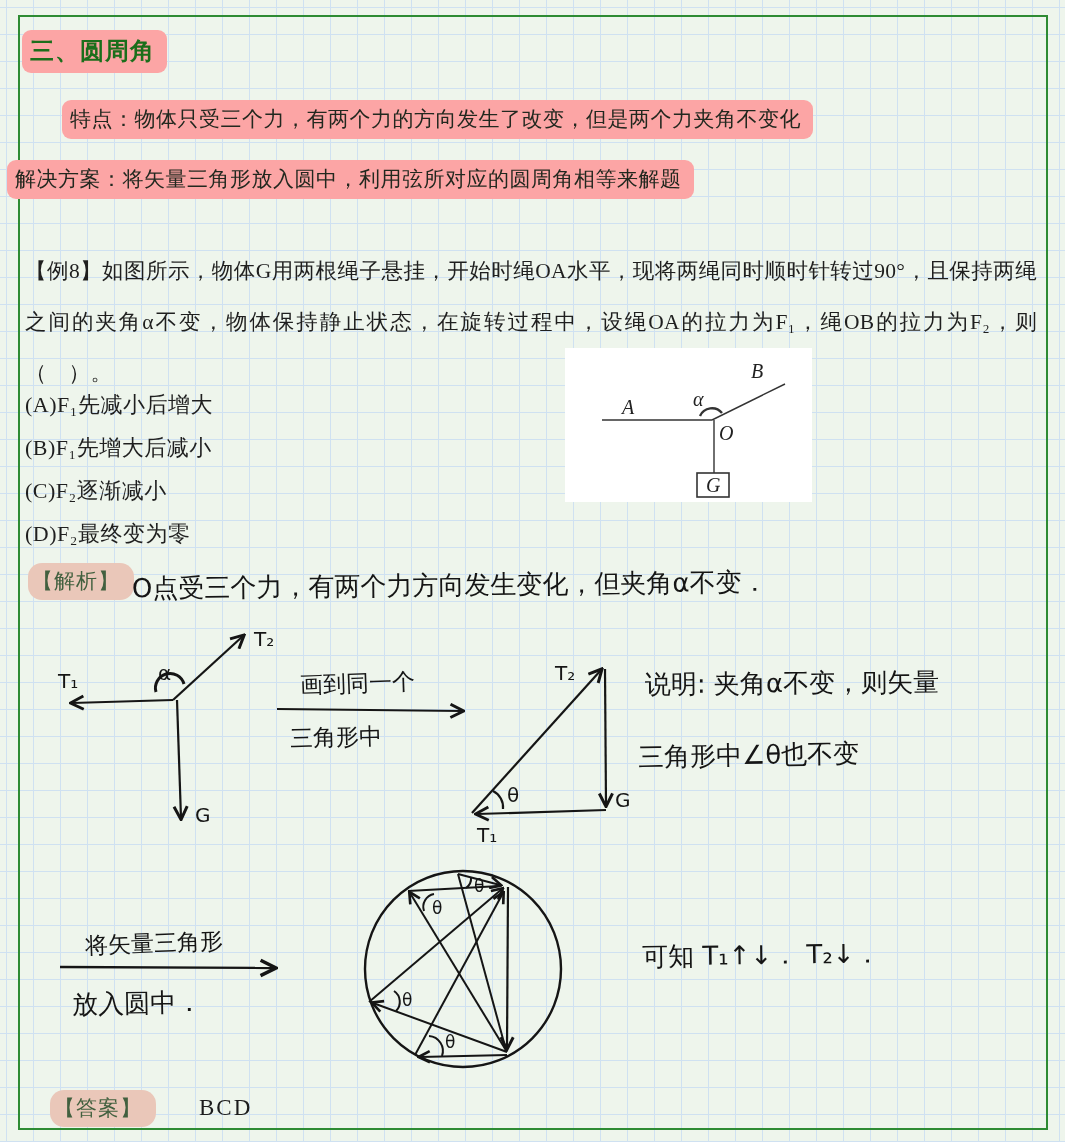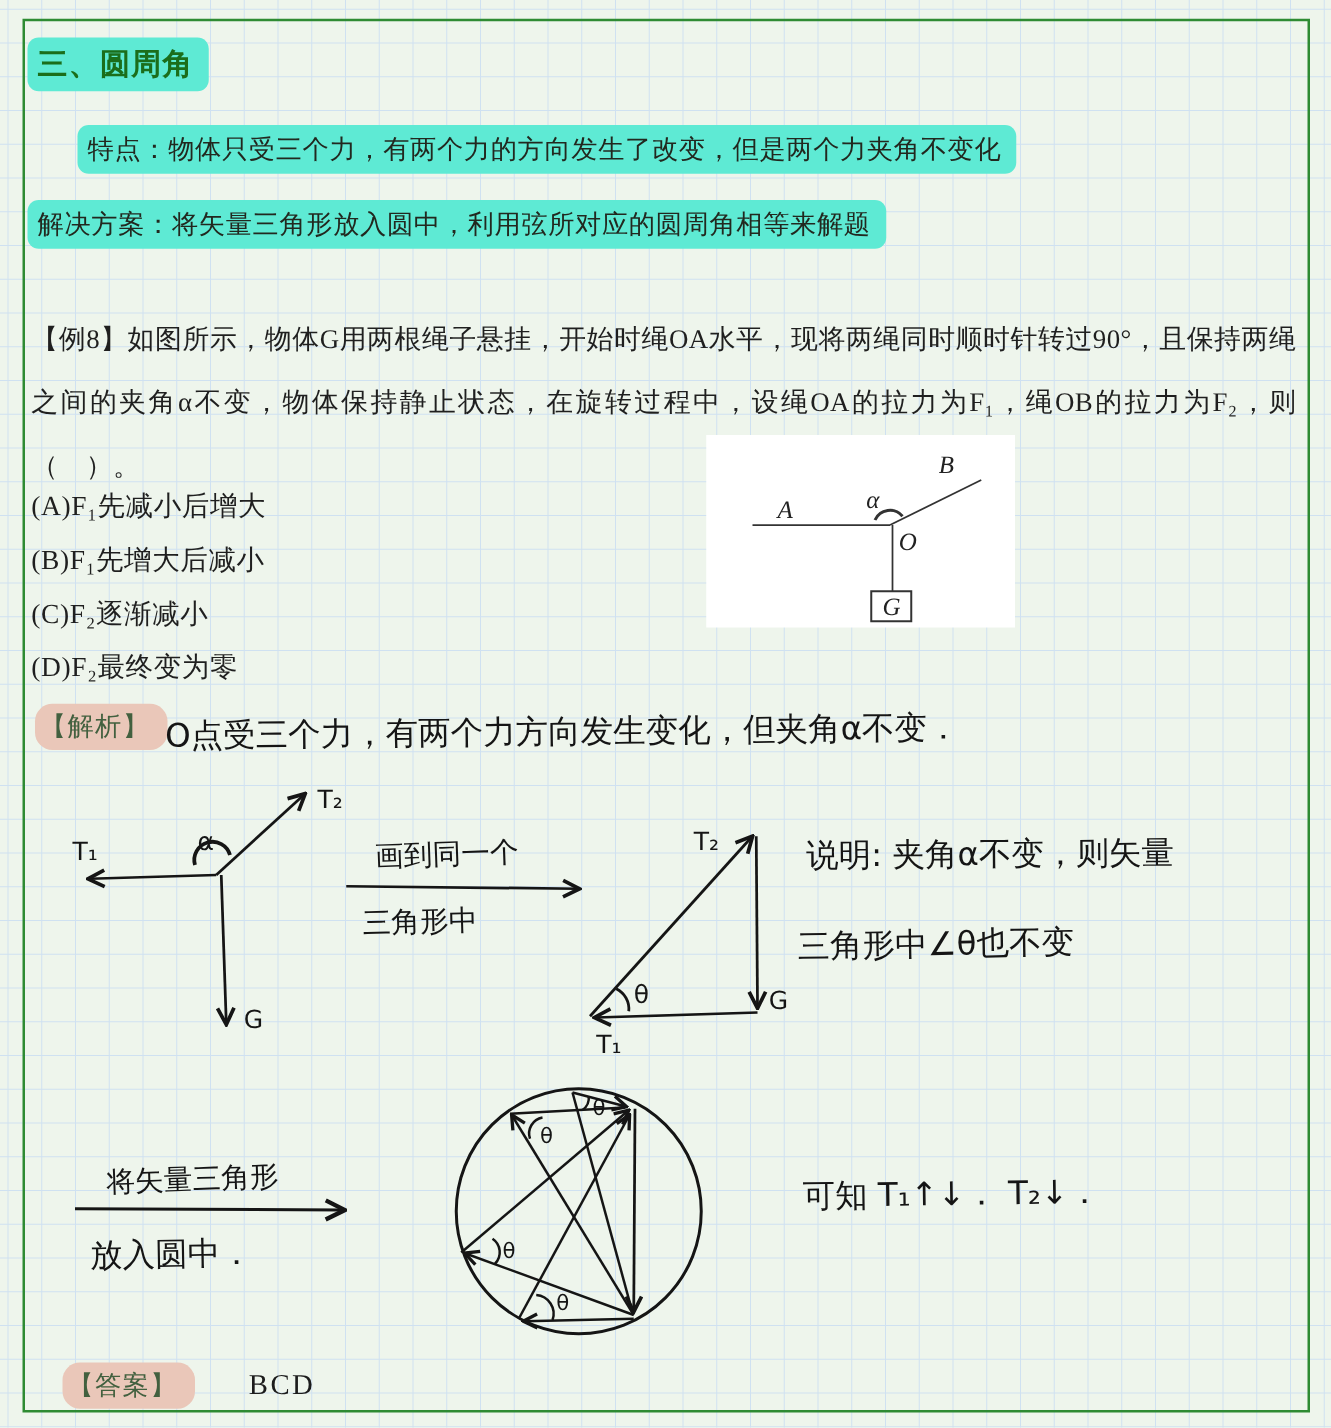--- a/index.html
+++ b/index.html
@@ -14,21 +14,21 @@
     background-size: 27px 27px;
     background-position: 6px 7px;
     color: #1f1f1f;
   }
   .frame {
     position: absolute; left: 18px; top: 15px; width: 1030px; height: 1115px;
     border: 2px solid #2e8b33;
   }
   .abs { position: absolute; }
   .hl-yellow {
-    background: #5eead4;
+    background: #fca5a5;
     border-radius: 9px;
     padding: 5px 12px 6px 8px;
     display: inline-block;
   }
   .title-text {
     font-size: 24px; font-weight: bold; color: #1b6e1b;
     font-family: "Liberation Serif", serif;
     letter-spacing: 1px;
   }
   .keyline-text { font-size: 21px; color: #22281f; letter-spacing: 0.5px; }
@@ -59,21 +59,21 @@
 
 <div class="frame"></div>
 
 <div class="abs" style="left:22px; top:30px;">
   <span class="hl-yellow"><span class="title-text">三、圆周角</span></span>
 </div>
 
 <div class="abs" style="left:22px; top:100px;padding-left:40px;">
   <span class="hl-yellow"><span class="keyline-text">特点：物体只受三个力，有两个力的方向发生了改变，但是两个力夹角不变化</span></span>
 </div>
-<div class="abs" style="left:22px; top:160px;text-decoration:underline;">
+<div class="abs" style="left:7px; top:160px;text-decoration:underline;">
   <span class="hl-yellow"><span class="keyline-text">解决方案：将矢量三角形放入圆中，利用弦所对应的圆周角相等来解题</span></span>
 </div>
 
 <div class="abs para" style="left:25px; top:246px; width:1012px;">【例8】如图所示，物体G用两根绳子悬挂，开始时绳OA水平，现将两绳同时顺时针转过90°，且保持两绳之间的夹角α不变，物体保持静止状态，在旋转过程中，设绳OA的拉力为F₁，绳OB的拉力为F₂，则（　）。</div>
 
 <div class="abs option" style="left:25px; top:390px;">(A)F₁先减小后增大</div>
 <div class="abs option" style="left:25px; top:433px;">(B)F₁先增大后减小</div>
 <div class="abs option" style="left:25px; top:476px;">(C)F₂逐渐减小</div>
 <div class="abs option" style="left:25px; top:519px;">(D)F₂最终变为零</div>
 

